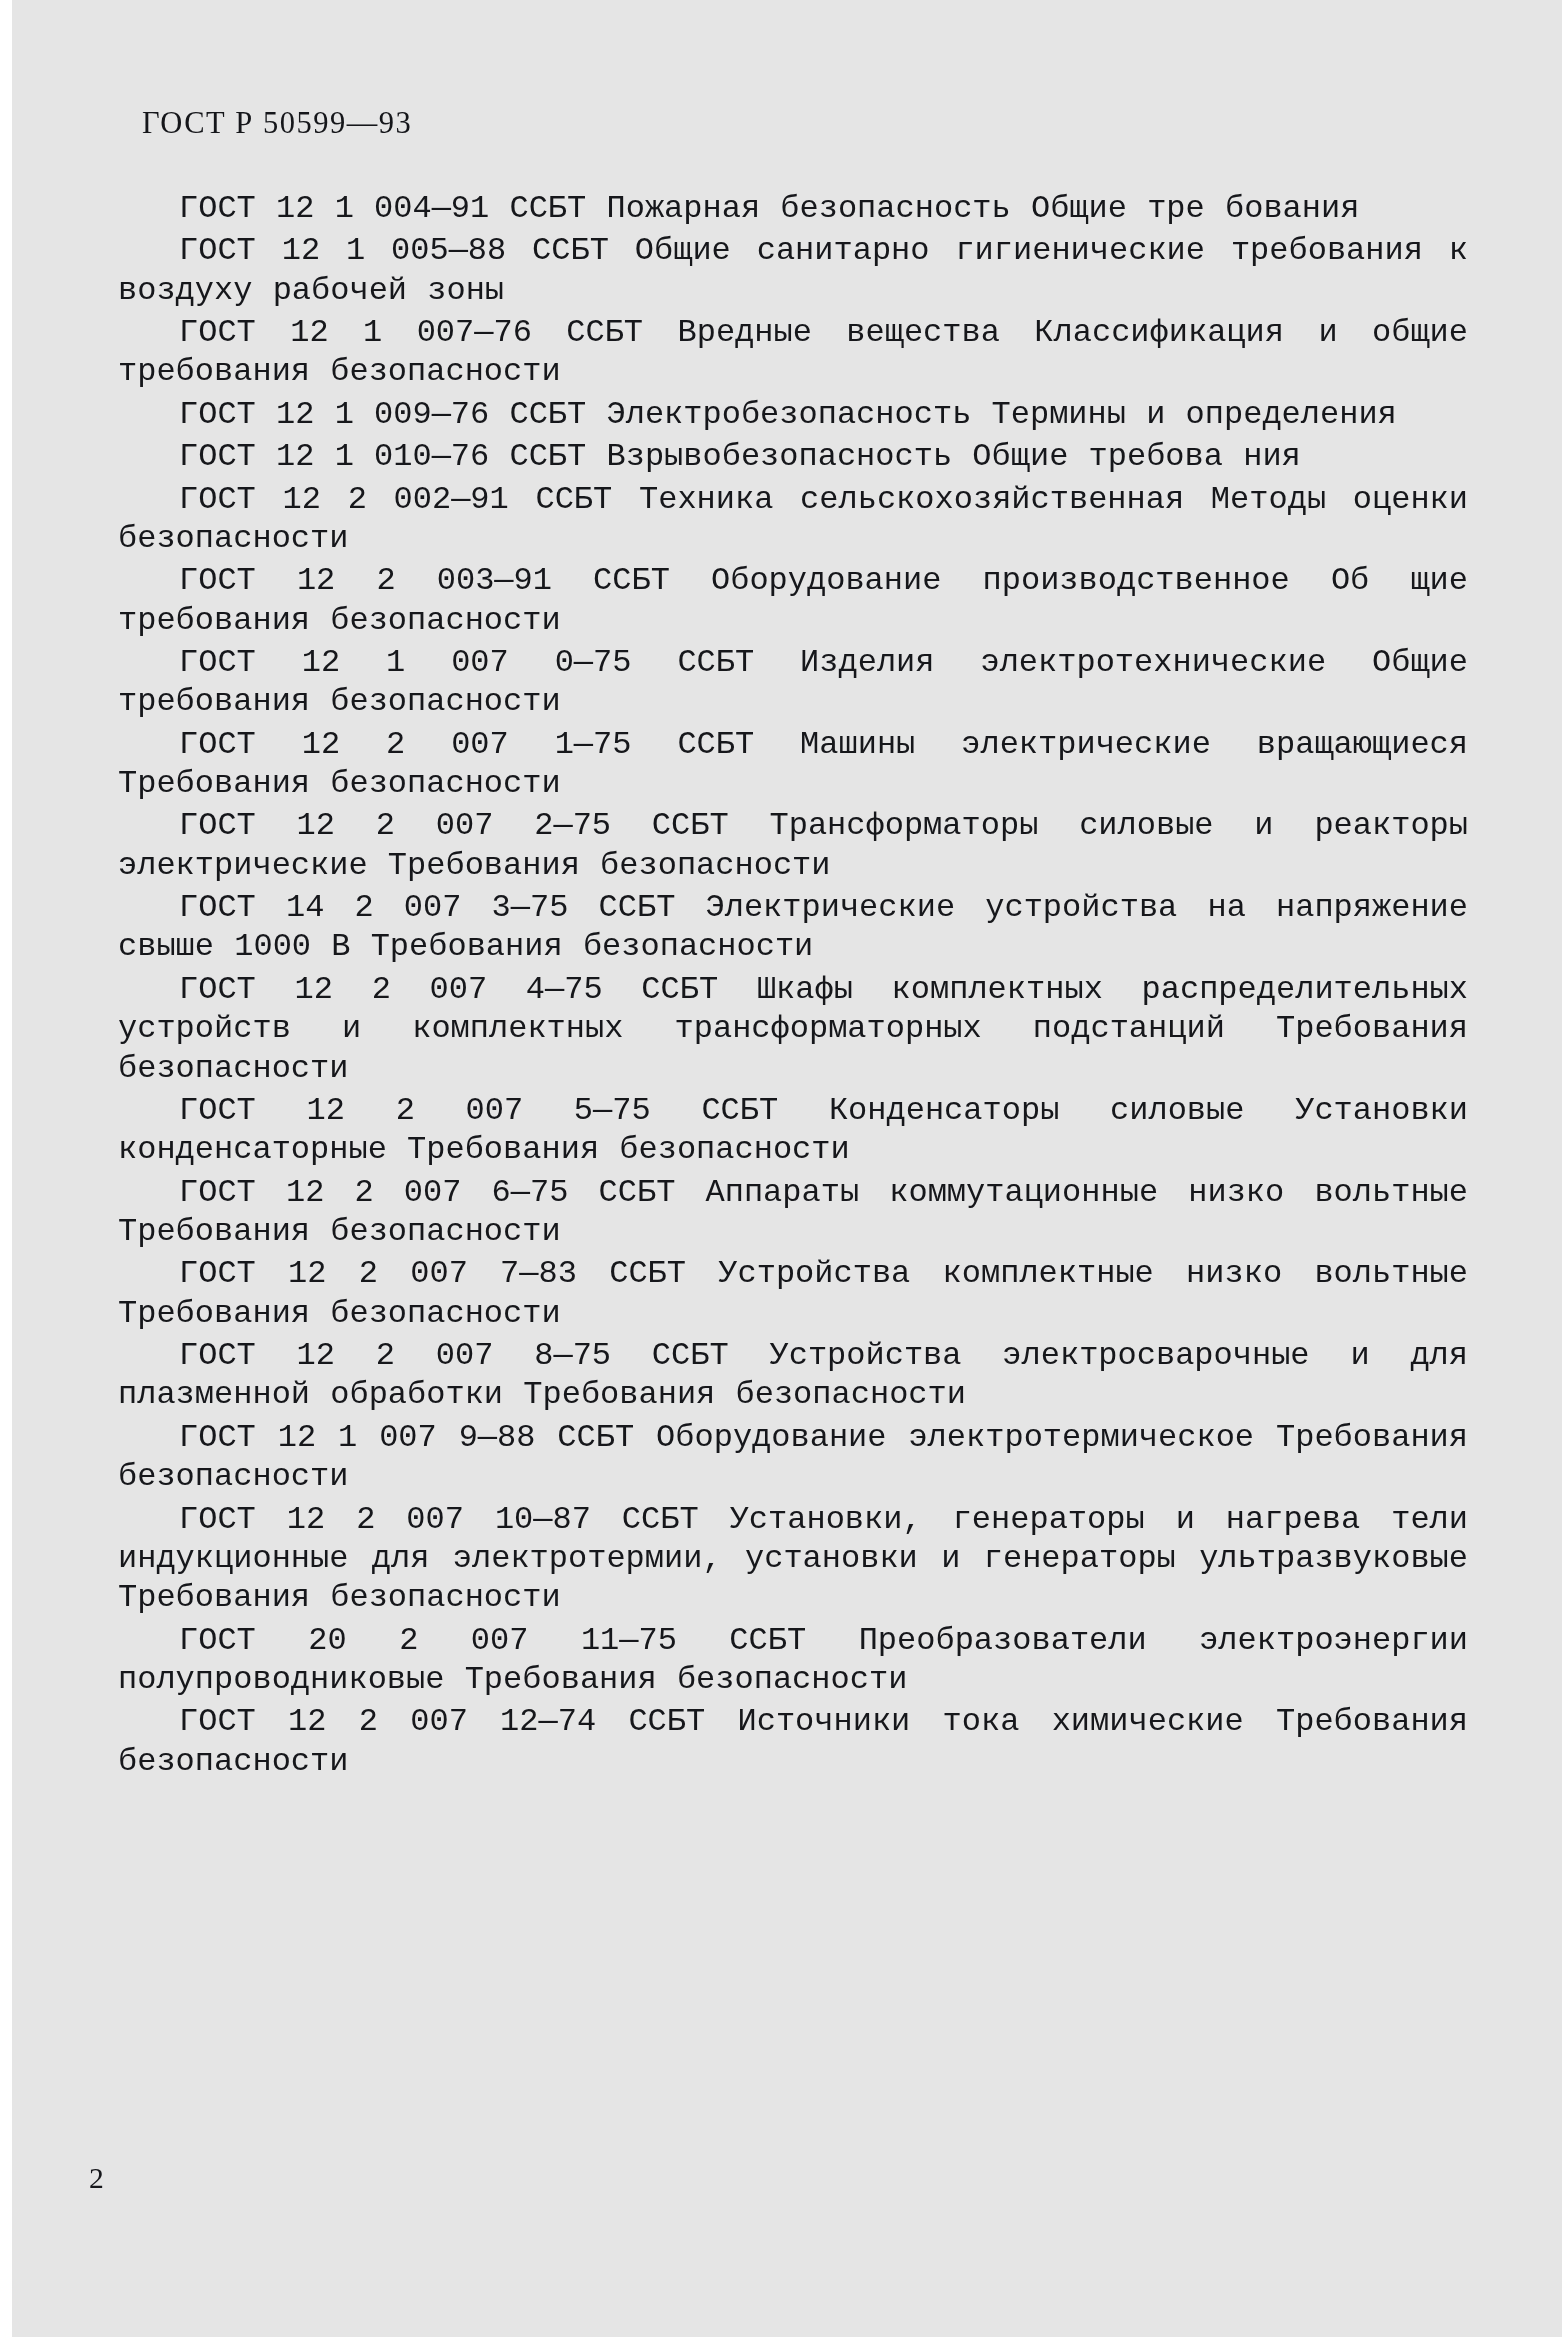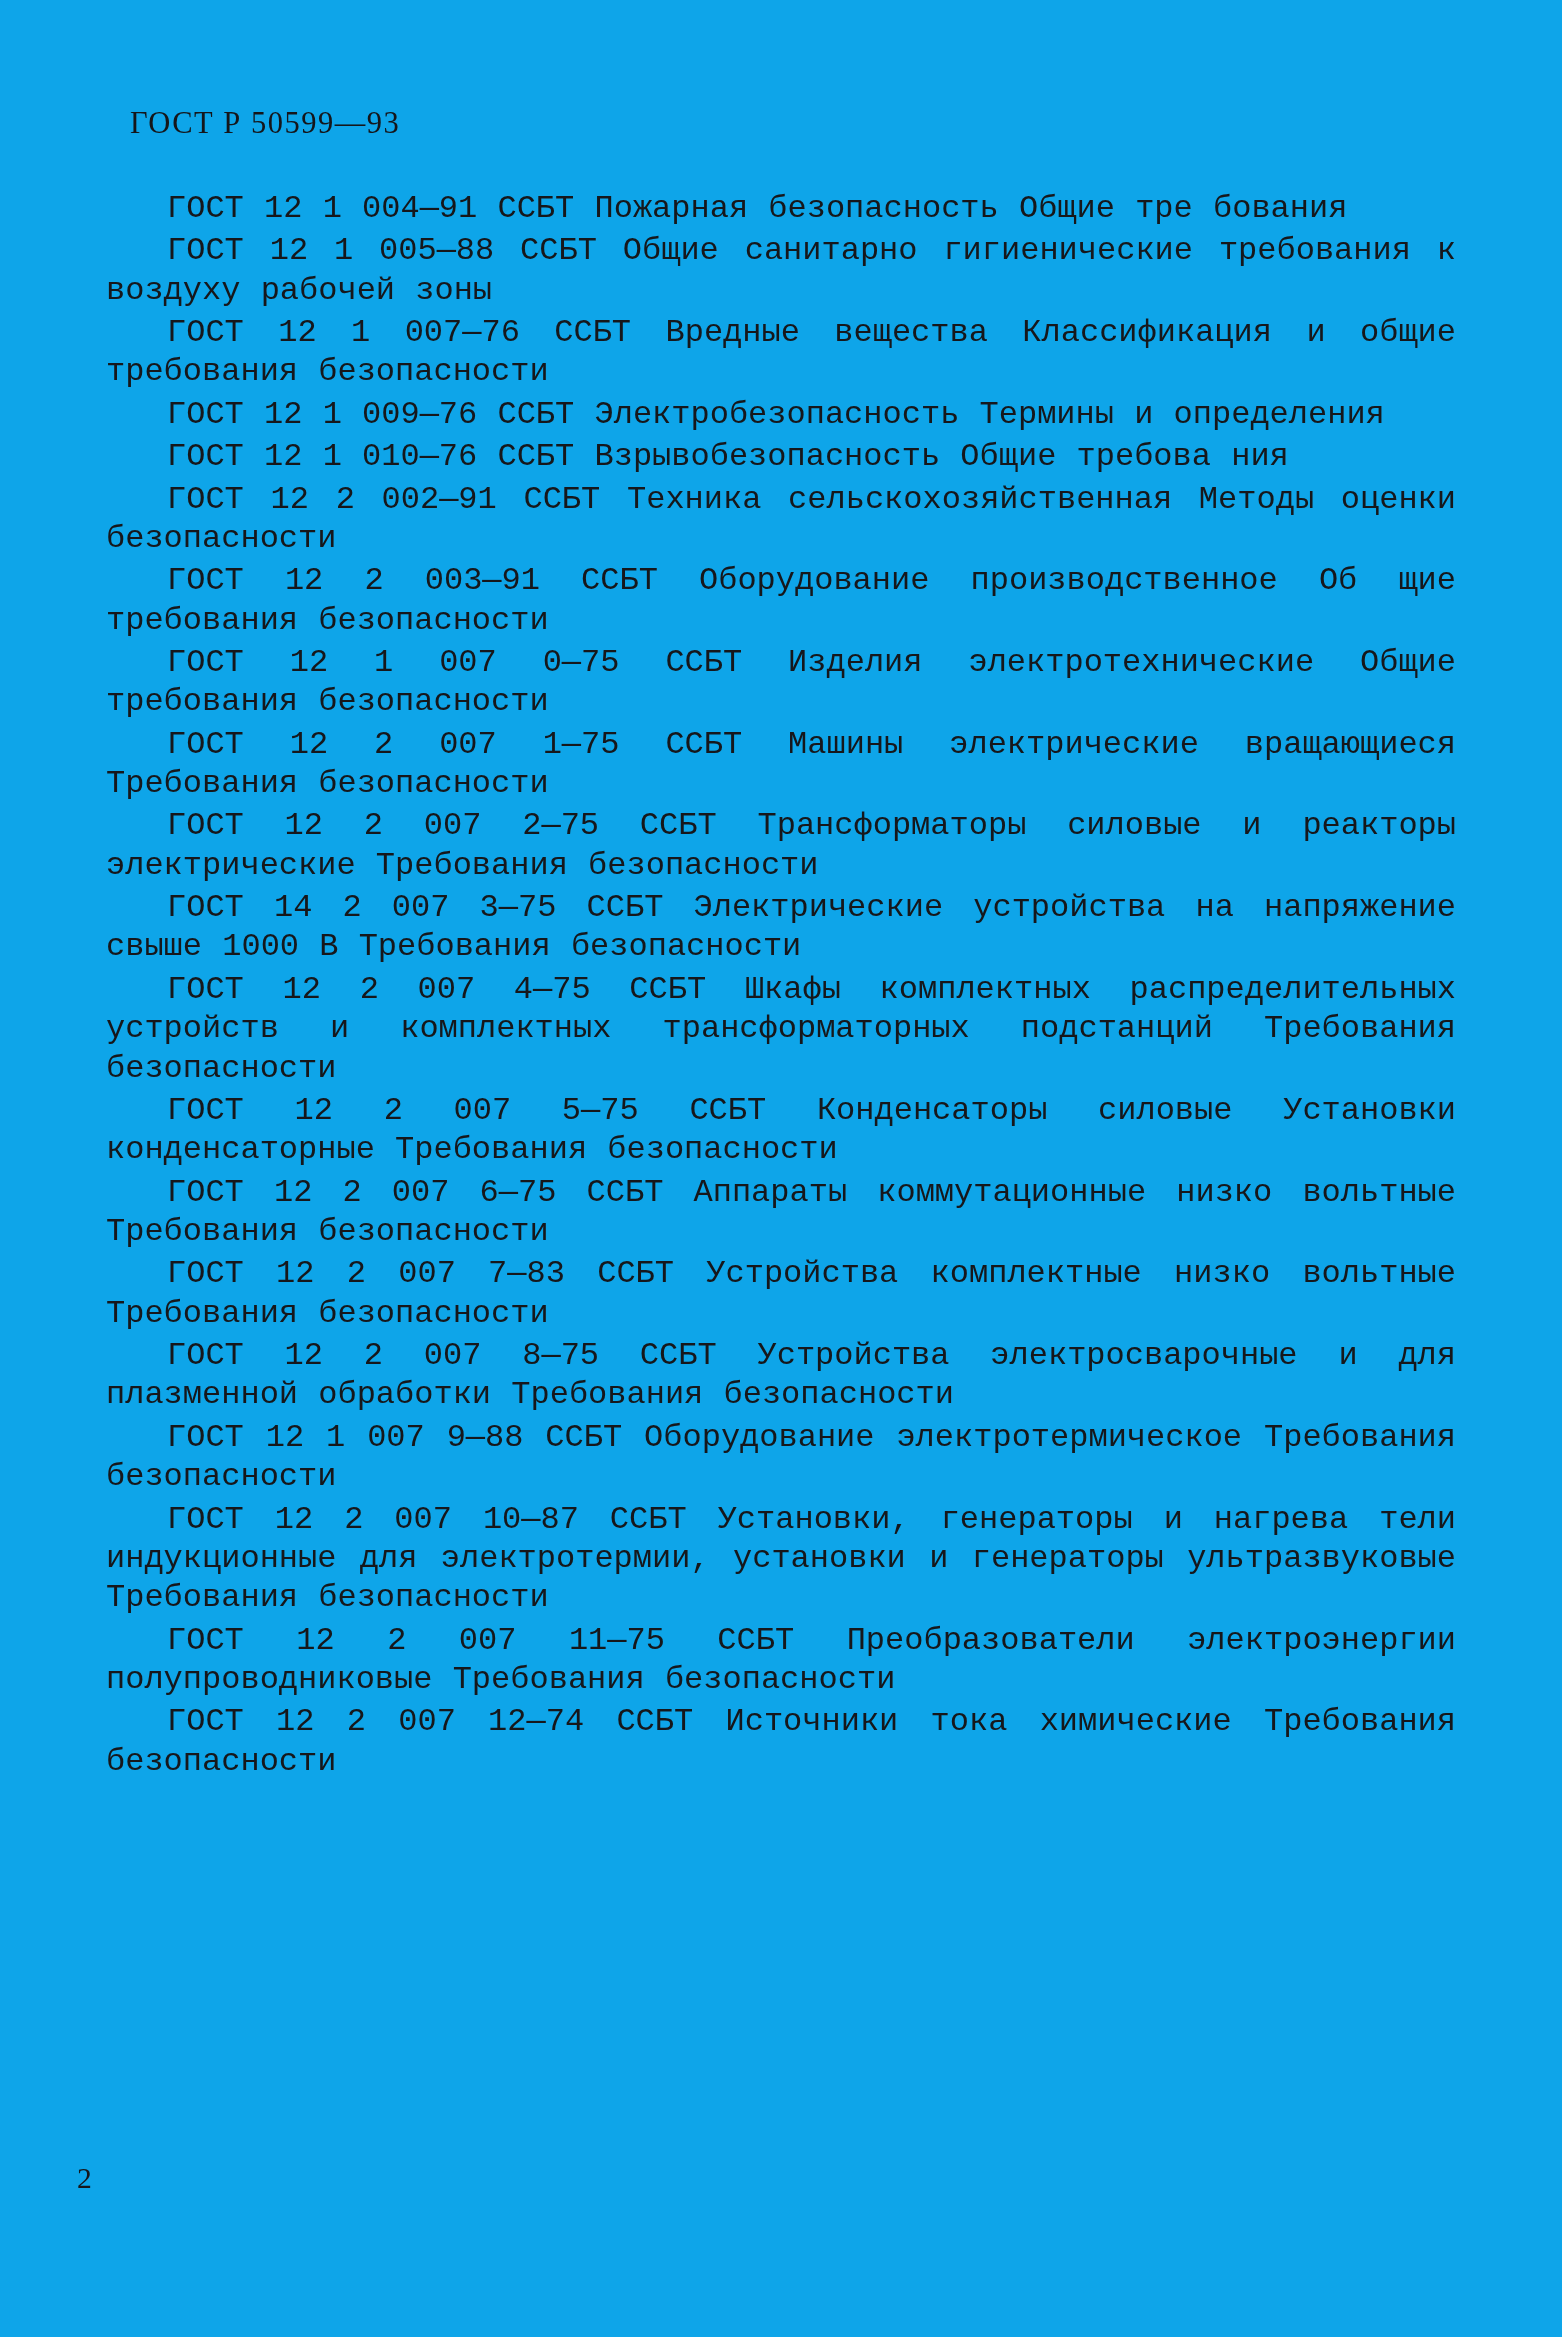--- a/index.html
+++ b/index.html
@@ -11,21 +11,22 @@
     width: 1562px;
     height: 2338px;
     font-family: "Liberation Serif", serif;
     color: #141414;
     position: relative;
     overflow: hidden;
   }
   .page {
     position: absolute;
     inset: 0;
-    background: #0ea5e9;
+    background: #e5e5e5;
+    margin-left: 12px;
   }
   .page-header {
     position: absolute;
     top: 106px;
     left: 130px;
     font-family: "Liberation Serif", serif;
     font-size: 30.5px;
     letter-spacing: 1.5px;
     color: #15161a;
     white-space: nowrap;
@@ -73,20 +74,20 @@
     <p class="para">ГОСТ 12 2 007 1—75 ССБТ  Машины электрические вращающиеся  Требования безопасности</p>
     <p class="para">ГОСТ 12 2 007 2—75 ССБТ   Трансформаторы силовые и реакторы электрические  Требования безопасности</p>
     <p class="para">ГОСТ 14 2 007 3—75 ССБТ  Электрические   устройства на напряжение свыше 1000 В  Требования безопасности</p>
     <p class="para">ГОСТ 12 2 007 4—75 ССБТ  Шкафы комплектных распределительных устройств и комплектных трансформаторных подстанций  Требования безопасности</p>
     <p class="para">ГОСТ 12 2 007 5—75 ССБТ  Конденсаторы силовые   Установки конденсаторные  Требования безопасности</p>
     <p class="para">ГОСТ 12 2 007 6—75 ССБТ   Аппараты коммутационные низко вольтные  Требования безопасности</p>
     <p class="para">ГОСТ 12 2 007 7—83 ССБТ   Устройства   комплектные   низко вольтные  Требования безопасности</p>
     <p class="para">ГОСТ 12 2 007 8—75 ССБТ  Устройства электросварочные и для плазменной обработки  Требования безопасности</p>
     <p class="para">ГОСТ 12 1 007 9—88 ССБТ  Оборудование электротермическое  Требования  безопасности</p>
     <p class="para">ГОСТ 12 2 007 10—87 ССБТ  Установки, генераторы и нагрева тели индукционные для электротермии, установки  и  генераторы ультразвуковые  Требования безопасности</p>
-    <p class="para">ГОСТ 12 2 007 11—75 ССБТ   Преобразователи   электроэнергии полупроводниковые  Требования безопасности</p>
+    <p class="para">ГОСТ 20 2 007 11—75 ССБТ   Преобразователи   электроэнергии полупроводниковые  Требования безопасности</p>
     <p class="para">ГОСТ 12 2 007 12—74 ССБТ  Источники тока химические  Требования безопасности</p>
   </div>
 
   <div class="page-number">2</div>
 
 </div>
 
 
 </body></html>

